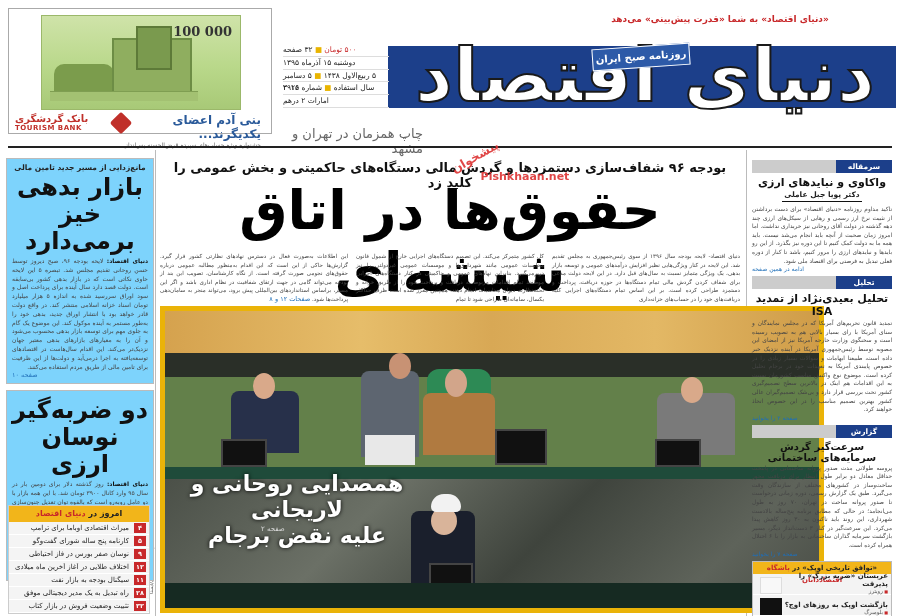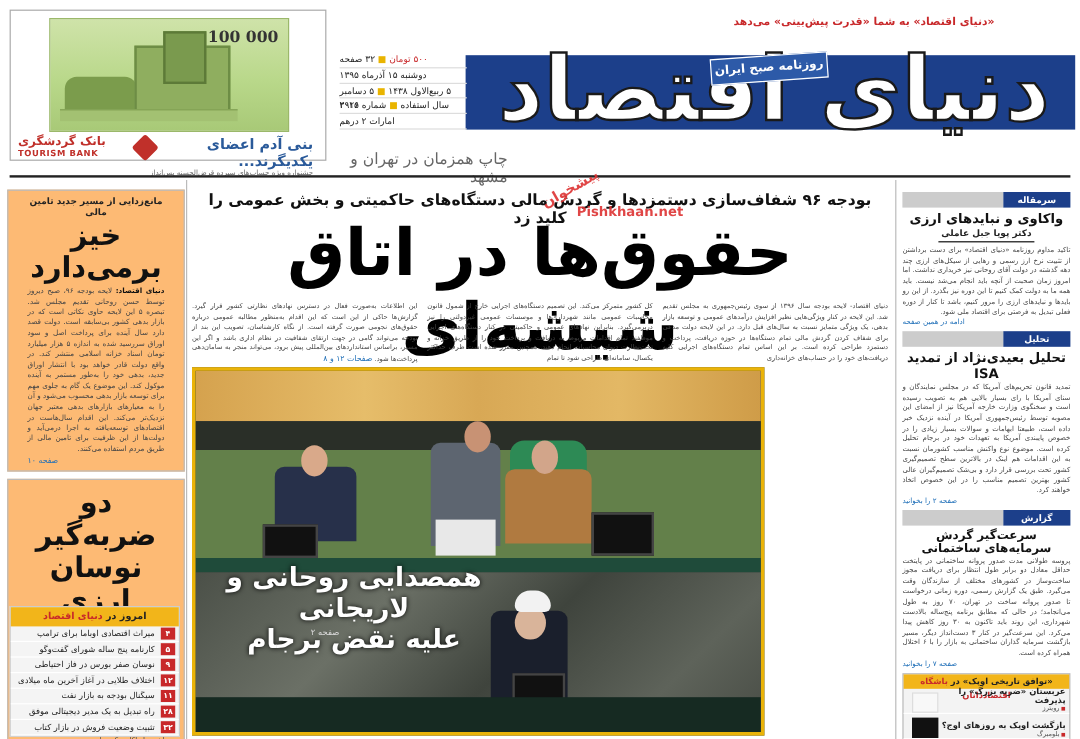--- a/index.html
+++ b/index.html
@@ -29,40 +29,40 @@
 .infobox{left:283px;top:44px;width:106px;height:64px;font-size:7.5px;text-align:left;color:#222}
 .infobox div{border-bottom:1px solid #ddd;height:12.8px;line-height:12.8px;padding-right:3px}
 .infobox .red{color:#c8282a}
 .infobox .yel{color:#e9b400}
 .print-note{left:283px;top:126px;width:140px;font-size:13px;color:#666;text-align:right}
 .watermark{left:415px;top:150px;width:120px;font-size:12px;font-weight:bold;color:#d33;transform:rotate(-30deg);text-align:center;opacity:.9}
 .watermark2{left:475px;top:170px;width:100px;font:bold 11px "DejaVu Sans",sans-serif;color:#d33;direction:ltr;text-align:center;opacity:.9}
 .rule{left:8px;top:146px;width:884px;height:2px;background:#222}
 
 .leftcol{left:6px;top:158px;width:148px}
-.box{border:1px solid #bbb;padding:4px 16px;background:#fdba74}
+.box{border:1px solid #bbb;padding:4px 5px;background:#7dd3fc}
 .kicker{font-size:7.5px;font-weight:bold;text-align:center;color:#222}
 .bighead{font-size:24px;font-weight:900;text-align:center;line-height:27px;color:#111;margin:2px 0}
 .body-text{font-size:6px;line-height:8.8px;color:#444;text-align:justify}
 .body-text b{color:#111}
 .pageref{font-size:6.5px;color:#1f6fb8;text-align:left;direction:rtl}
 .today{left:8px;top:505px;width:142px;border:1px solid #ccc;background:#f4f4f4}
 .today-h{background:#f2b51a;font-size:8px;font-weight:bold;text-align:center;height:16px;line-height:16px;color:#222}
 .today-h span{color:#c8282a}
 .today-row{display:flex;align-items:center;height:13px;border-bottom:1px solid #fff;font-size:7px;padding-right:3px}
 .today-row .num{width:12px;height:10px;background:#c8282a;color:#fff;font-size:6.5px;font-weight:bold;text-align:center;line-height:10px;margin-left:5px;flex:none}
 .today-row .txt{flex:1;text-align:right;color:#222;white-space:nowrap;overflow:hidden}
 
 .credit{left:148px;top:520px;width:10px;height:90px;font-size:5px;color:#555;writing-mode:vertical-rl;transform:rotate(180deg);text-align:center}
 
 .center-kicker{left:160px;top:160px;width:580px;font-size:13px;font-weight:bold;color:#111;text-align:center}
 .center-head{left:160px;top:180px;width:580px;font-size:54px;font-weight:900;color:#000;text-align:center;line-height:62px;letter-spacing:-1px}
 .cols{left:160px;top:252px;width:580px;height:52px;display:flex;gap:8px;direction:rtl}
 .cols .c{flex:1;font-size:5.6px;line-height:8.6px;color:#444;text-align:justify}
-.photo{left:160px;top:306px;width:477px;height:307px;border:3px solid #eab308;overflow:hidden;background:#3b443d}
+.photo{left:160px;top:306px;width:664px;height:307px;border:5px solid #eab308;overflow:hidden;background:#3b443d}
 .wall{position:absolute;left:0;top:0;width:100%;height:42px;background:linear-gradient(90deg,#d5a24e,#e6bd6a 30%,#d8a855 50%,#e3b865 75%,#cf9c48)}
 .ledge{position:absolute;left:0;top:42px;width:100%;height:24px;background:#2a2f28}
 .carpet{position:absolute;left:0;top:66px;width:100%;height:90px;background:#63804a}
 .desk{position:absolute;left:0;top:156px;width:100%;height:12px;background:#1f4b3a}
 .marble{position:absolute;left:0;top:168px;width:100%;height:139px;background:linear-gradient(135deg,#4b5048,#6b7066 30%,#3f443d 55%,#5e635a 80%,#474b44)}
 .person{position:absolute;border-radius:8px 8px 0 0}
 .head{position:absolute;border-radius:50%;background:#d9a98a}
 .chair{position:absolute;background:#2d8a55;border-radius:12px 12px 0 0}
 .monitor{position:absolute;background:#111;border:2px solid #444}
 .overlay{position:absolute;left:12px;top:160px;width:240px;font-size:22px;font-weight:900;color:#fff;text-align:center;line-height:26px;text-shadow:0 0 4px #000}
@@ -165,20 +165,21 @@
     <div>علیه نقض برجام</div>
   </div>
   <div class="overlay-ref">صفحه ۲</div>
 </div>
 <div class="abs credit">عکاس: مجتبی سالمی/ایسنا</div>
 
 <div class="abs leftcol">
   <div class="box">
     <div class="kicker">مانع‌زدایی از مسیر جدید تامین مالی</div>
     <div class="bighead">
+      <div>بازار بدهی</div>
       <div>خیز برمی‌دارد</div>
     </div>
     <div class="body-text"><b>دنیای اقتصاد:</b> <span>لایحه بودجه ۹۶، صبح دیروز توسط حسن روحانی تقدیم مجلس شد. تبصره ۵ این لایحه حاوی نکاتی است که در بازار بدهی کشور بی‌سابقه است. دولت قصد دارد سال آینده برای پرداخت اصل و سود اوراق سررسید شده به اندازه ۵ هزار میلیارد تومان اسناد خزانه اسلامی منتشر کند. در واقع دولت قادر خواهد بود با انتشار اوراق جدید، بدهی خود را به‌طور مستمر به آینده موکول کند. این موضوع یک گام به جلوی مهم برای توسعه بازار بدهی محسوب می‌شود و آن را به معیارهای بازارهای بدهی معتبر جهان نزدیک‌تر می‌کند. این اقدام سال‌هاست در اقتصادهای توسعه‌یافته به اجرا درمی‌آید و دولت‌ها از این ظرفیت برای تامین مالی از طریق مردم استفاده می‌کنند.</span></div>
     <div class="pageref">صفحه ۱۰</div>
   </div>
   <div class="box" style="margin-top:6px">
     <div class="bighead">
       <div>دو ضربه‌گیر</div>
       <div>نوسان ارزی</div>
     </div>

